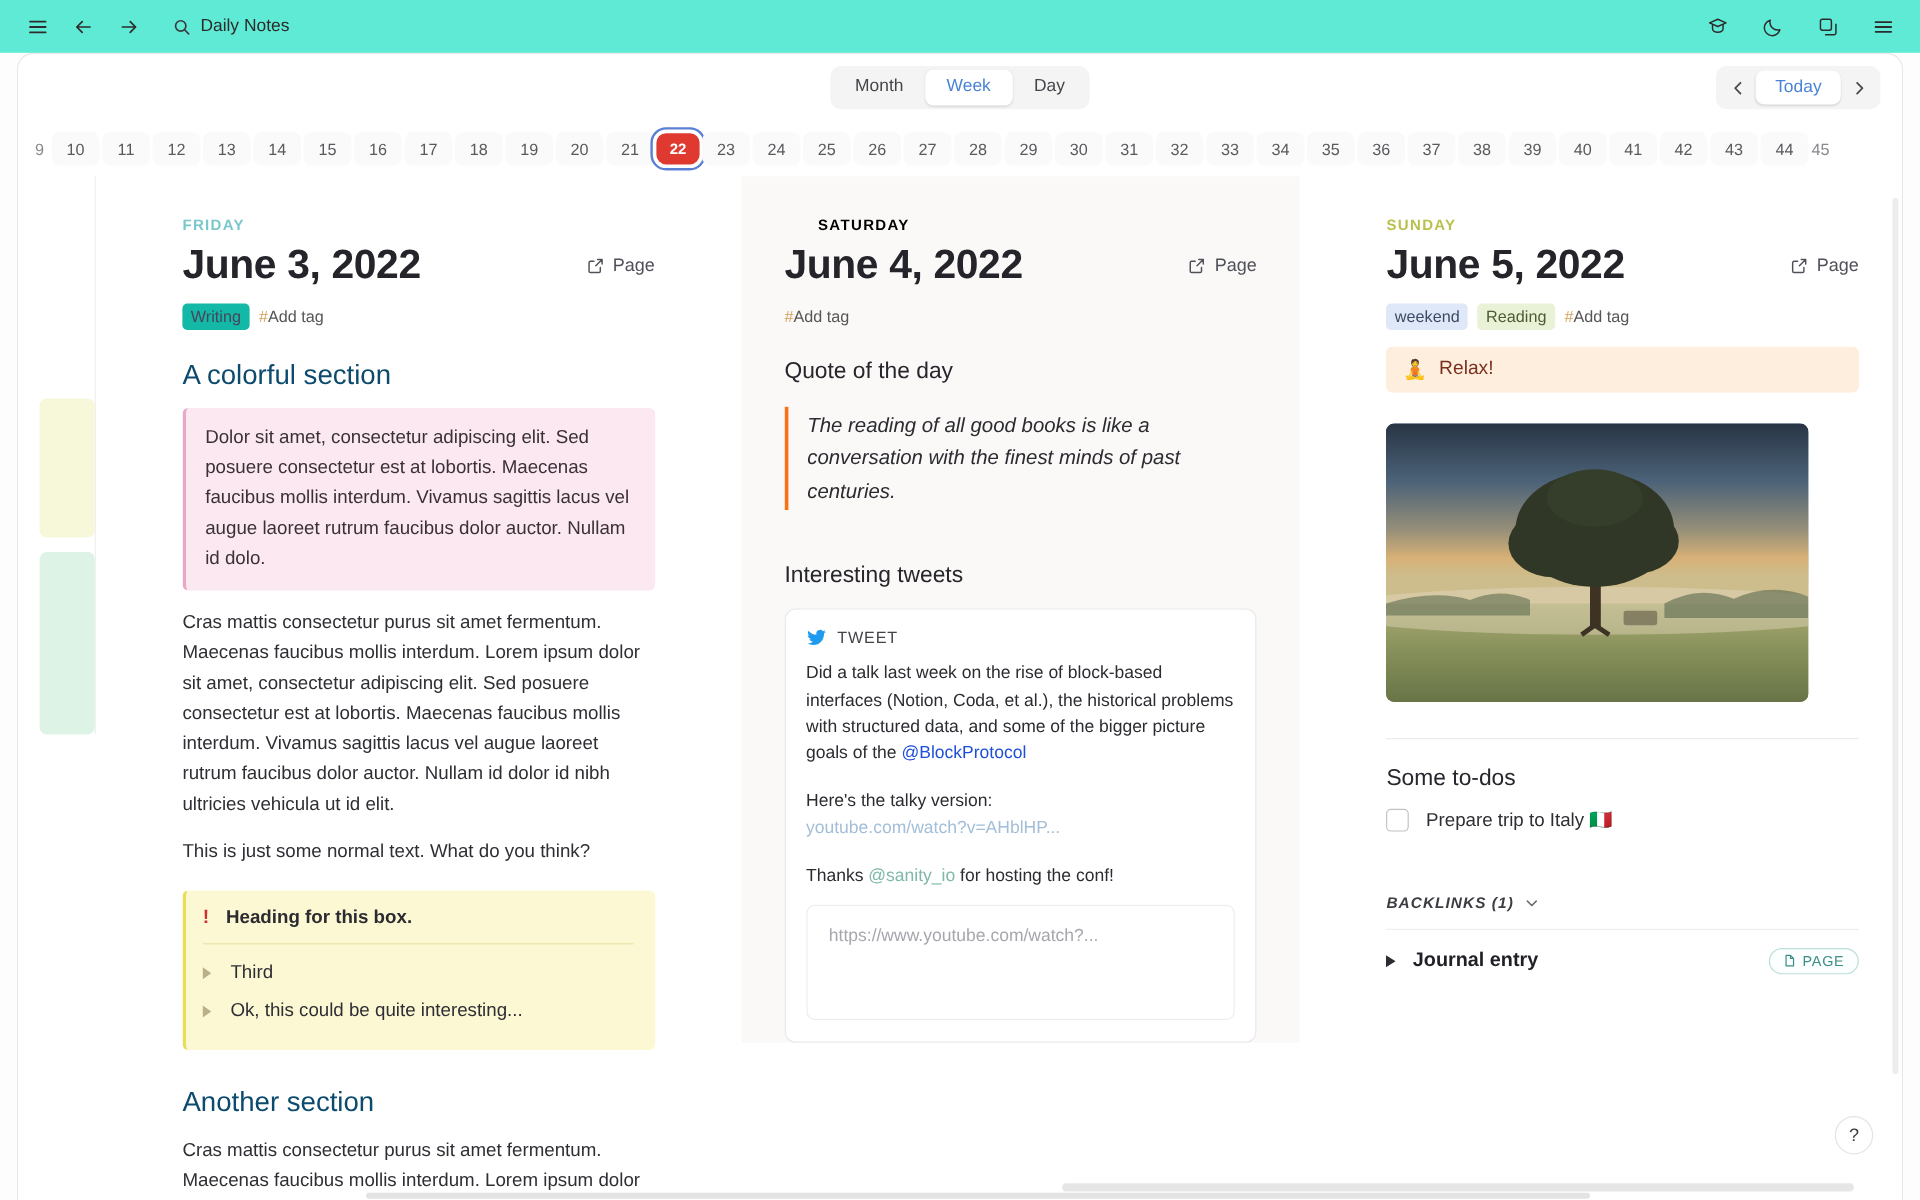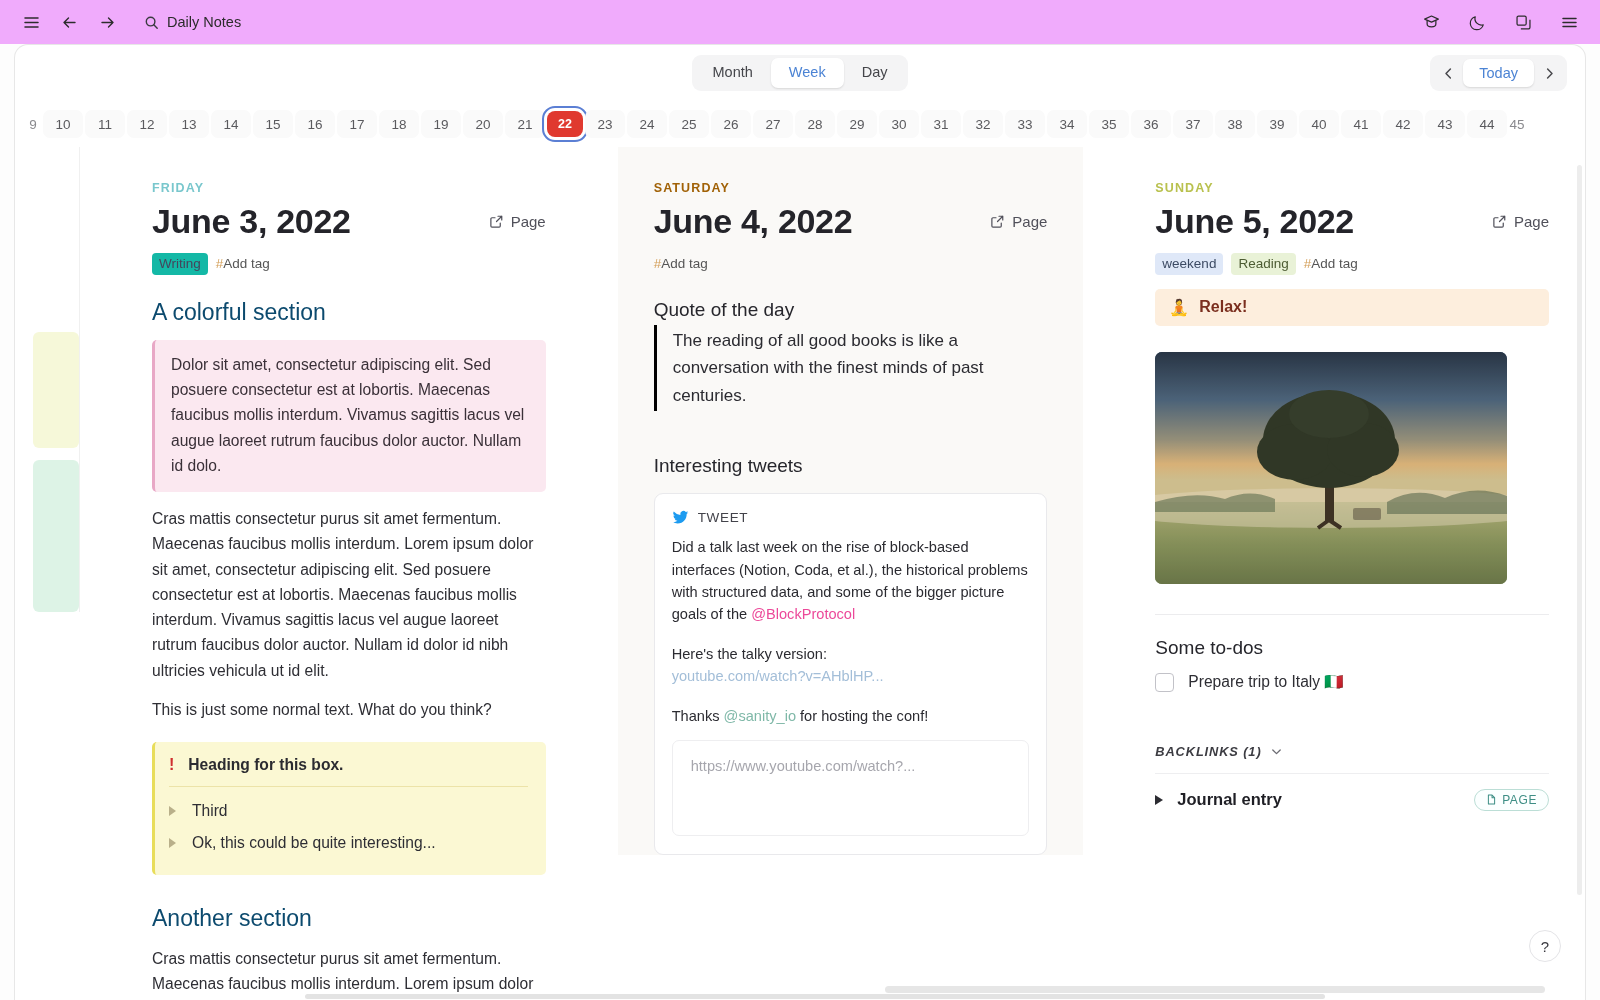--- a/index.html
+++ b/index.html
@@ -9,21 +9,21 @@
     background: #ffffff;
     overflow: hidden;
     -webkit-font-smoothing: antialiased;
   }
 
   
   #app { position: relative; width: 1600px; height: 1000px; background:#fdfdfd; }
 
   #titlebar {
     height: 44px; display: flex; align-items: center;
-    padding: 0 14px; background: #f0abfc;
+    padding: 0 14px; background: #5eead4;
   }
   .tb-icon {
     width: 34px; height: 34px; display: flex; align-items: center; justify-content: center;
     color: #2c2c2c; cursor: default;
   }
   .tb-icon svg { display: block; }
   #tb-left { display: flex; align-items: center; gap: 4px; }
   #search-group {
     display: flex; align-items: center; gap: 8px; margin-left: 20px;
   }
@@ -113,21 +113,21 @@
     position: relative; overflow: hidden;
   }
   .col.sat { background: #faf9f7; }
   .col.sun { background: #ffffff; }
 
   .dow {
     font-size: 12.5px; letter-spacing: .09em; font-weight: bold;
     text-transform: uppercase; margin-bottom: 6px;
   }
   .dow.fri { color: #79c7cd; }
-  .dow.sat { color: #a16207; }
+  .dow.sat { color: #000000; margin-left: 28px; }
   .dow.sun { color: #b9c14e; }
 
   .date-row { display: flex; align-items: baseline; }
   .date-title {
     font-size: 34px; font-weight: bold; color: #24242a; letter-spacing: -.3px;
     line-height: 1.2;
   }
   .page-link {
     margin-left: auto; display: flex; align-items: center; gap: 7px;
     font-size: 15px; color: #50505a; cursor: pointer; align-self: center;
@@ -171,54 +171,54 @@
   .cy-item { display: flex; align-items: center; gap: 16px; padding: 7px 0; }
   .cy-tri {
     width: 0; height: 0; border-left: 7px solid #b9b08a;
     border-top: 5px solid transparent; border-bottom: 5px solid transparent;
     cursor: pointer;
   }
   .cy-text { font-size: 15.6px; color: #2e2e34; }
 
   
   .quote {
-    margin-top: 4px; border-left: 3px solid #000000; padding: 2px 0 2px 16px;
+    margin-top: 18px; border-left: 3px solid #f97316; padding: 2px 0 2px 16px; font-style: italic;
   }
   .quote p { font-size: 17px; line-height: 1.62; color: #2b2b31; }
 
   
   .tweet-card {
     margin-top: 16px; background: #ffffff; border: 1px solid #e9e9ec;
     border-radius: 9px; padding: 15px 17px 18px 17px;
   }
   .tw-head { display: flex; align-items: center; gap: 9px; }
   .tw-label { font-size: 13.5px; letter-spacing: .05em; color: #43434a; }
   .tw-author { display: flex; align-items: center; gap: 7px; margin-top: 10px; }
   .tw-avatar {
     width: 25px; height: 25px; border-radius: 50%; overflow: hidden;
     background: #cfd3d8; flex: 0 0 auto; position: relative;
   }
   .tw-name { font-size: 15.2px; font-weight: bold; color: #1d1d22; }
   .tw-handle { font-size: 15.2px; color: #6f7177; }
   .tw-body { font-size: 14.6px; line-height: 1.52; color: #2b2b31; margin-top: 10px; }
-  .tw-body .mention { color: #ec4899; }
+  .tw-body .mention { color: #1d4ed8; }
   .tw-link { color: #a3bed8; }
   .tw-mention-green { color: #7fb8a8; }
   .tw-embed {
     margin-top: 12px; border: 1px solid #eeeef0; border-radius: 7px;
     height: 96px; padding: 16px 18px;
   }
   .tw-embed-url { font-size: 14.6px; color: #a6a6ad; }
 
   
   .relax {
     margin-top: 14px; background: #fdeedd; border-radius: 5px;
     padding: 9px 14px; display: flex; align-items: center; gap: 10px;
   }
-  .relax-text { font-size: 16px; font-weight: bold; color: #7b2f1f; }
+  .relax-text { font-size: 16px; font-weight: normal; color: #7b2f1f; }
 
   
   .photo {
     margin-top: 26px; width: 352px; height: 232px; border-radius: 7px;
     overflow: hidden; position: relative;
     background: linear-gradient(#1f3a5a 0%, #4f6f8f 26%, #a98f6a 52%, #d8b277 62%, #9aa46d 76%, #6f8350 100%);
   }
   .photo svg { position: absolute; inset: 0; display: block; }
 
   .hr { height: 1px; background: #ececee; margin-top: 30px; }

